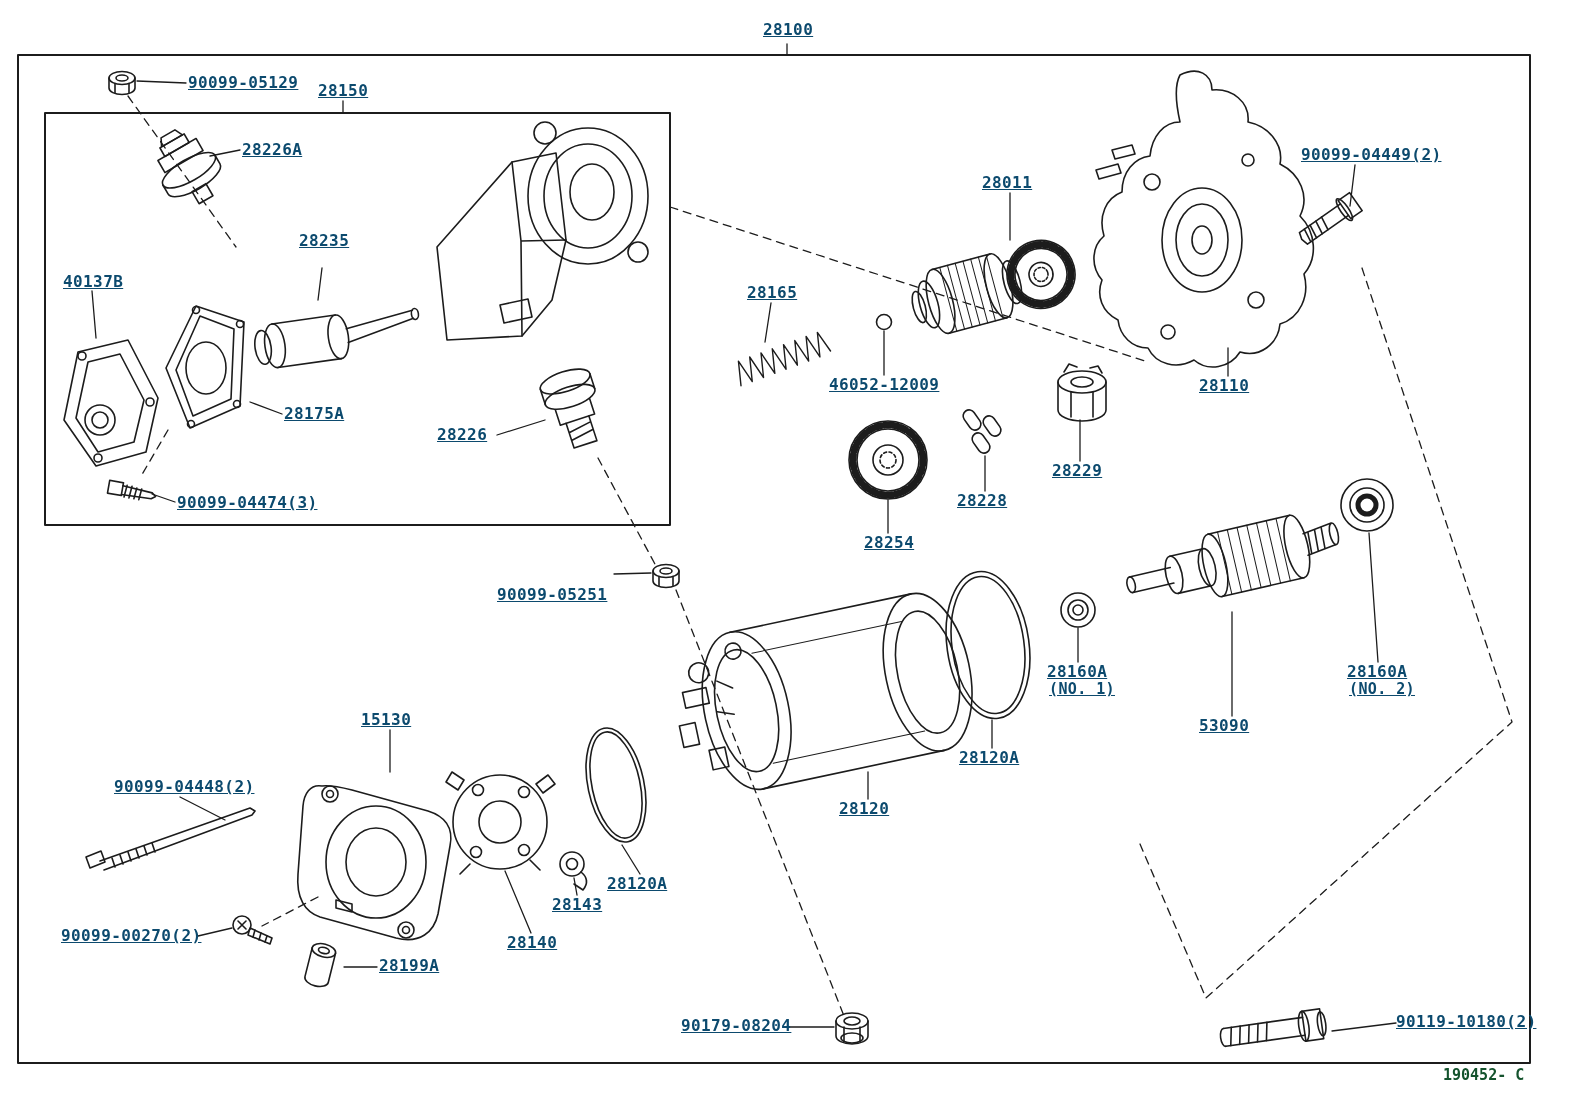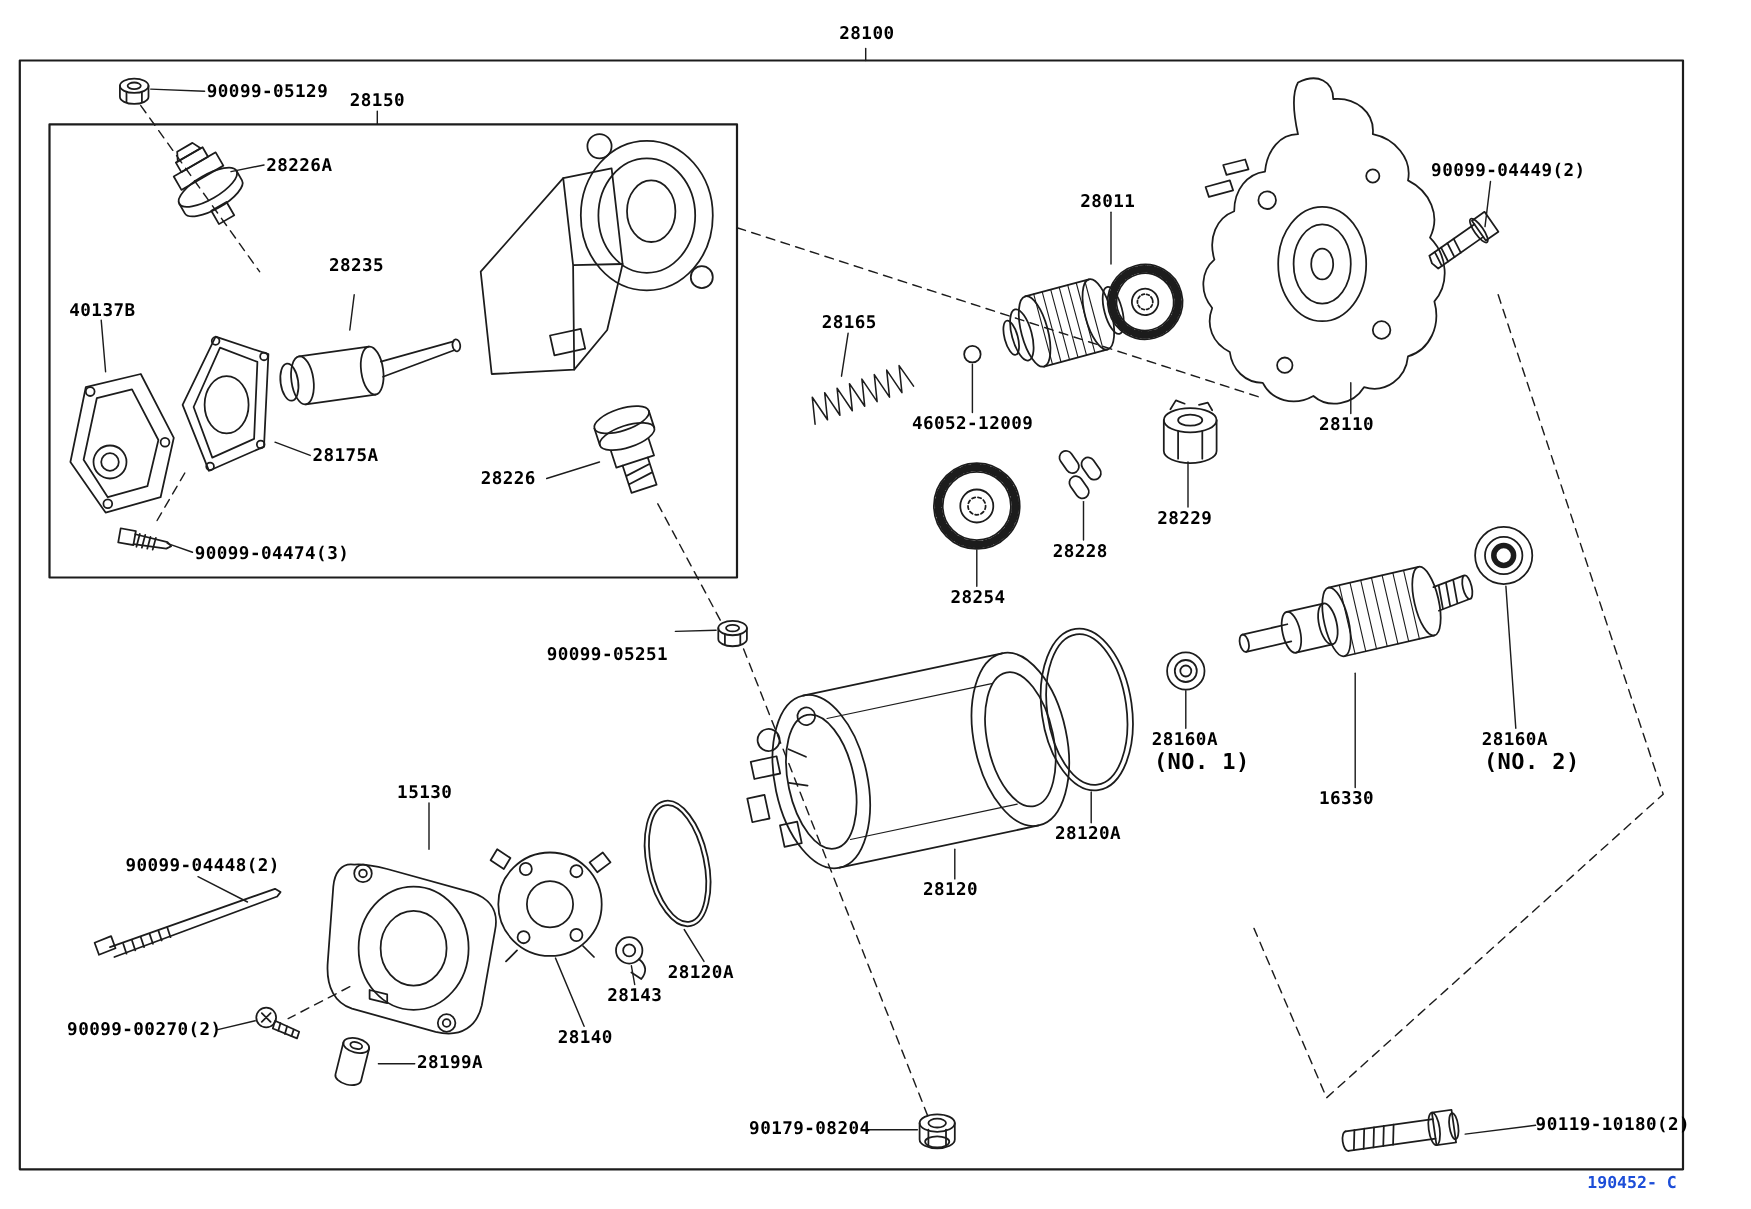--- a/index.html
+++ b/index.html
@@ -2,25 +2,25 @@
 <html><head>
 <meta charset="utf-8">
 <style>
   html,body{margin:0;padding:0;background:#ffffff;}
   .stage{
     position:relative;width:1592px;height:1099px;background:#ffffff;overflow:hidden;
     font-family:"DejaVu Sans Mono", monospace;
   }
   .stage svg{position:absolute;left:0;top:0;}
   .lbl{
-    position:absolute;white-space:nowrap;color:#000000;
-    font:700 16px "DejaVu Sans Mono", monospace;letter-spacing:.4px;line-height:1.05;
+    position:absolute;white-space:nowrap;color:#0c4a6e;
+    font:700 16px "DejaVu Sans Mono", monospace;letter-spacing:.4px;line-height:1.05;text-decoration:underline;
   }
-  .lbl-sub{font-size:20px;}
-  .code{font:700 15px "DejaVu Sans Mono", monospace;color:#1d4ed8;position:absolute;}
+  .lbl-sub{font-size:15px;}
+  .code{font:700 15px "DejaVu Sans Mono", monospace;color:#14532d;position:absolute;}
 </style>
 </head>
 <body>
 
 <div class="stage">
 
 <svg width="1592" height="1099" viewBox="0 0 1592 1099">
   <g stroke="#1c1c1c" fill="none" stroke-width="1.6" stroke-linecap="round" stroke-linejoin="round">
 
     <rect x="18" y="55" width="1512" height="1008" stroke-width="2"></rect>
@@ -350,21 +350,21 @@
 <div class="lbl" style="left:982px;top:175px">28011</div>
 <div class="lbl" style="left:1199px;top:378px">28110</div>
 <div class="lbl" style="left:1301px;top:147px">90099-04449(2)</div>
 <div class="lbl" style="left:1052px;top:463px">28229</div>
 <div class="lbl" style="left:957px;top:493px">28228</div>
 <div class="lbl" style="left:864px;top:535px">28254</div>
 <div class="lbl" style="left:1047px;top:664px">28160A</div>
 <div class="lbl lbl-sub" style="left:1049px;top:682px">(NO. 1)</div>
 <div class="lbl" style="left:1347px;top:664px">28160A</div>
 <div class="lbl lbl-sub" style="left:1349px;top:682px">(NO. 2)</div>
-<div class="lbl" style="left:1199px;top:718px">16330</div>
+<div class="lbl" style="left:1199px;top:718px">53090</div>
 <div class="lbl" style="left:959px;top:750px">28120A</div>
 <div class="lbl" style="left:839px;top:801px">28120</div>
 <div class="lbl" style="left:361px;top:712px">15130</div>
 <div class="lbl" style="left:114px;top:779px">90099-04448(2)</div>
 <div class="lbl" style="left:607px;top:876px">28120A</div>
 <div class="lbl" style="left:552px;top:897px">28143</div>
 <div class="lbl" style="left:507px;top:935px">28140</div>
 <div class="lbl" style="left:61px;top:928px">90099-00270(2)</div>
 <div class="lbl" style="left:379px;top:958px">28199A</div>
 <div class="lbl" style="left:681px;top:1018px">90179-08204</div>

